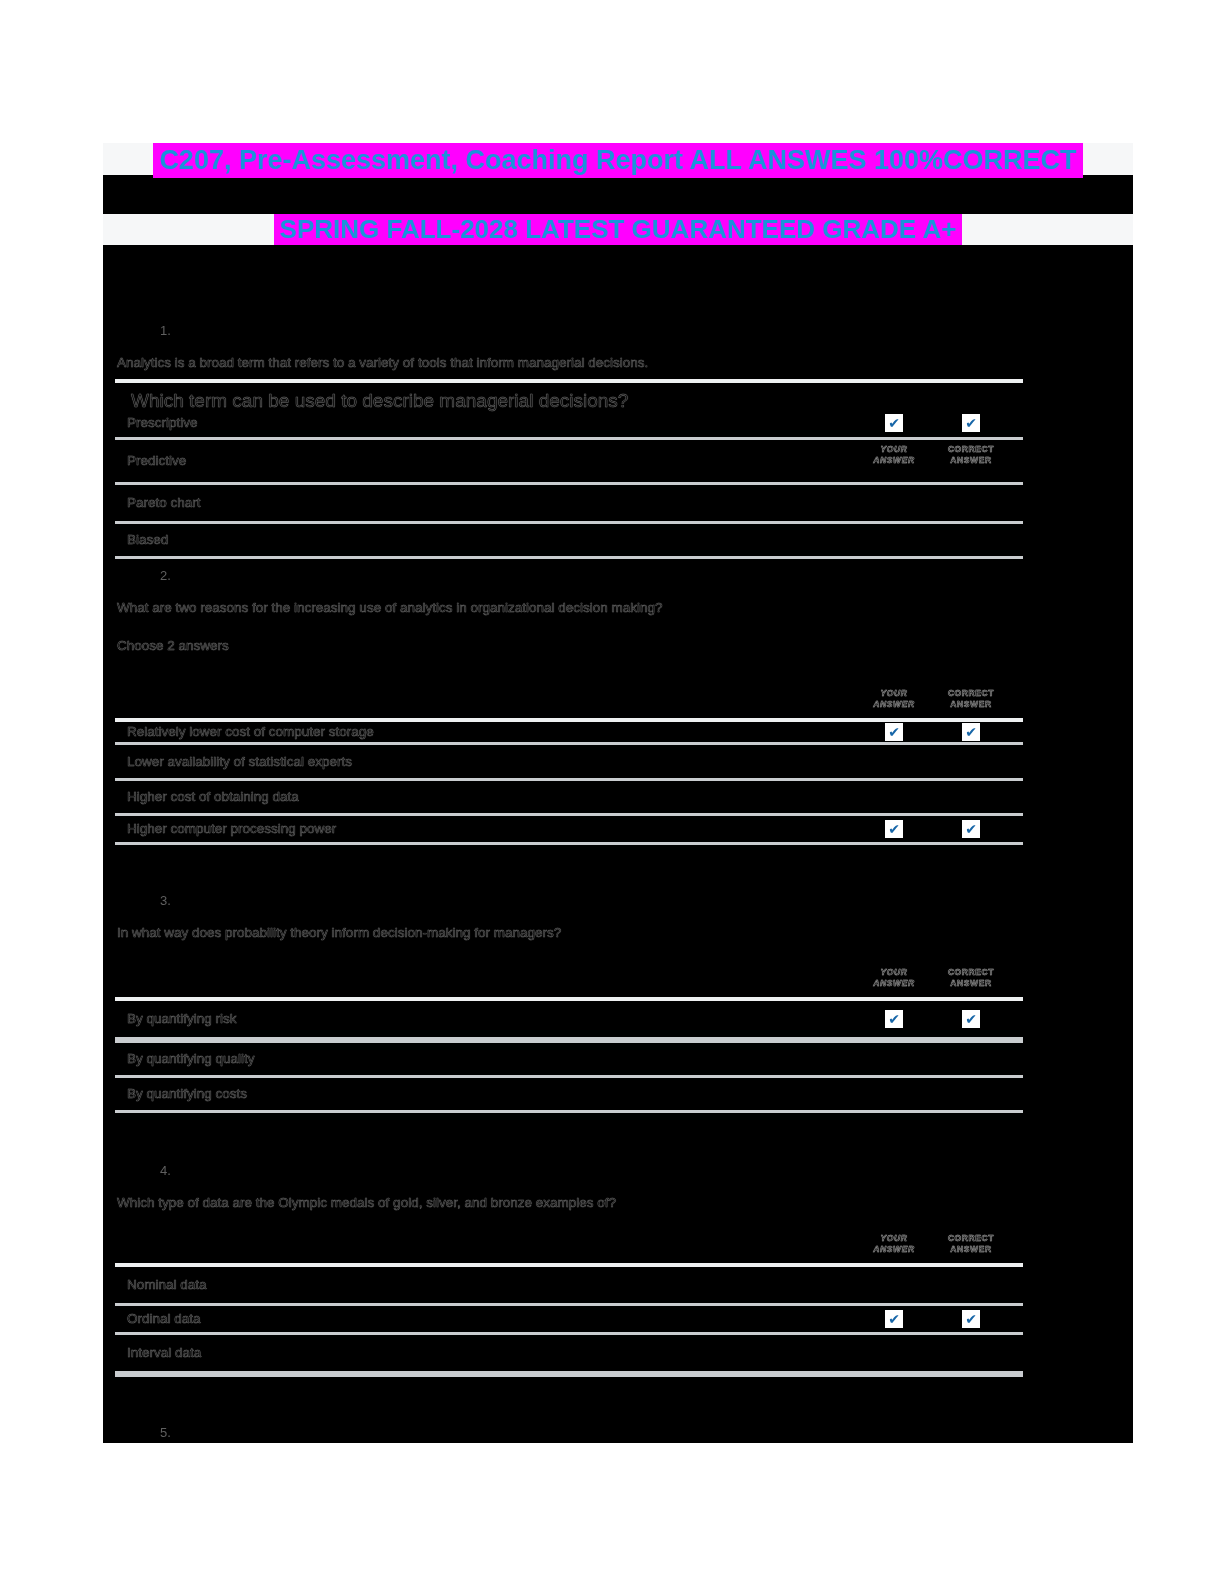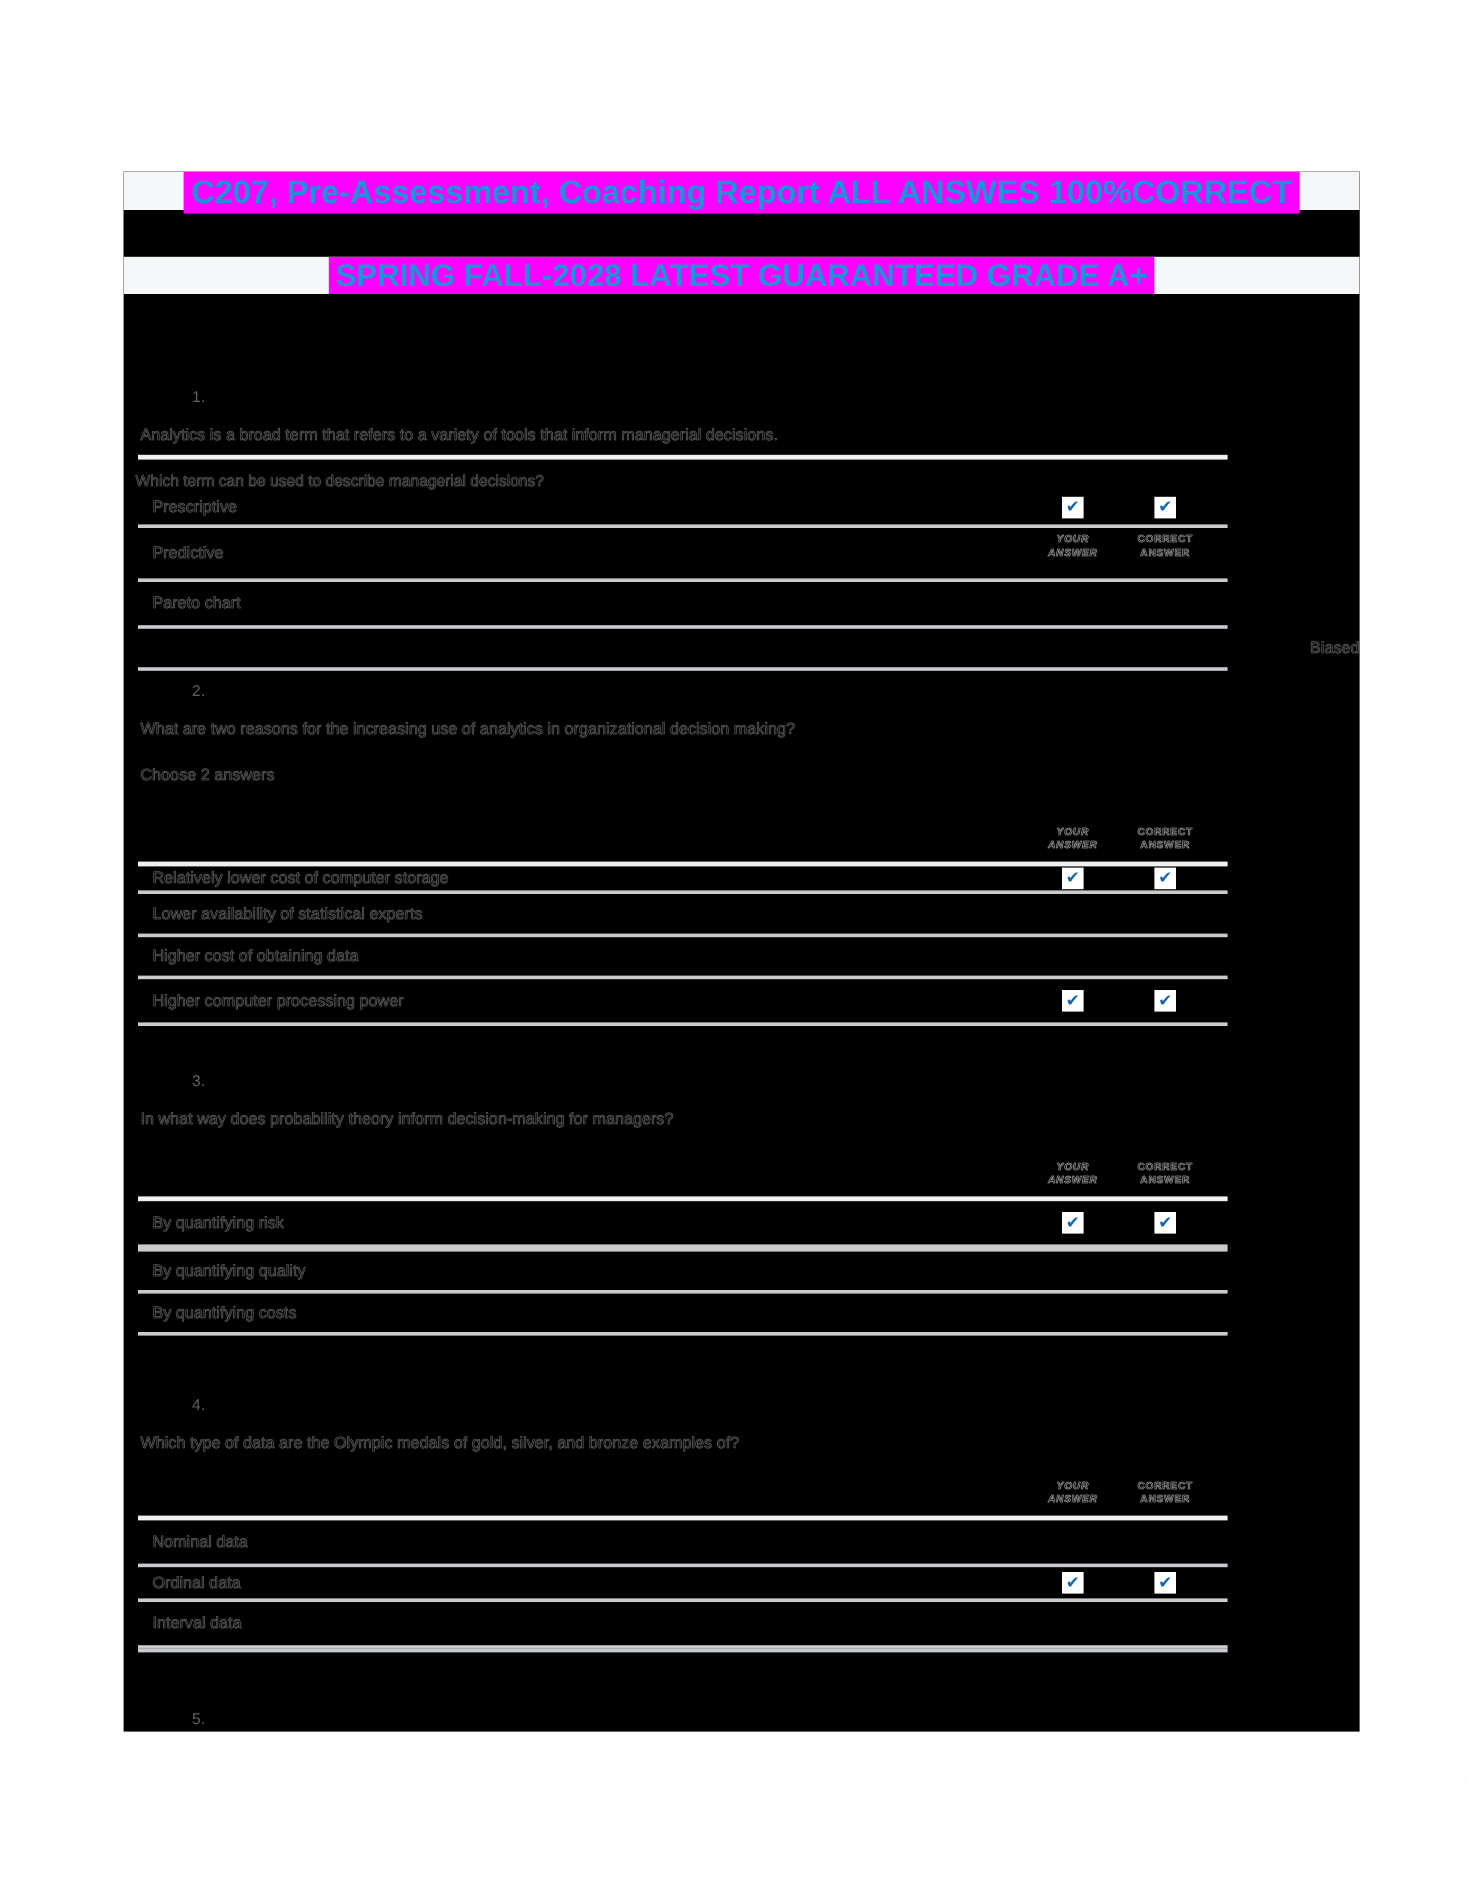--- a/index.html
+++ b/index.html
@@ -24,21 +24,21 @@
   .question { position:absolute; left:0; width:1030px; }
   .q1 { top:180px; } .q2 { top:425px; } .q3 { top:750px; } .q4 { top:1020px; } .q5 { top:1282px; }
 
   .qnum { margin-left:57px; font-size:13px; line-height:16px; color:#5f5f5f; }
   .qtext { margin:16px 0 0 14px; font-size:13.5px; line-height:16px; }
   .qnote { margin:22px 0 0 14px; font-size:13.5px; line-height:16px; }
 
   .rule { margin-left:12px; width:908px; height:3px; background:#c9cccf; }
   .rule-bright { margin-left:12px; width:908px; height:4px; background:#eef0f1; }
   .q1 .rule-bright { margin-top:8px; }
-  .q1 .qprompt { margin:10px 0 0 10px; font-size:13px; line-height:16px; }
+  .q1 .qprompt { margin:10px 0 0 28px; font-size:19px; line-height:16px; }
 
   .opt-row { position:relative; padding-left:24px; display:flex; align-items:center; font-size:13.5px; }
   .opt-label { line-height:16px; }
 
   .check-cell { position:absolute; top:50%; margin-top:-9px; width:18px; height:18px; background:#ffffff;
                 display:flex; align-items:center; justify-content:center; }
   .check-your { left:782px; }
   .check-correct { left:859px; }
   .checkmark { font-family:"DejaVu Sans", sans-serif; font-size:14px; font-weight:bold; color:#1766a8; line-height:1; }
 
@@ -92,21 +92,21 @@
           <span>ANSWER</span>
         </span>
       </div>
       <div class="rule"></div>
 
       <div class="opt-row" style="height:36px;">
         <span class="opt-label ghost">Pareto chart</span>
       </div>
       <div class="rule"></div>
 
-      <div class="opt-row" style="height:32px;justify-content:flex-end;">
+      <div class="opt-row" style="height:32px;">
         <span class="opt-label ghost">Biased</span>
       </div>
       <div class="rule"></div>
     </section>
 
     <section class="question q2">
       <div class="qnum">2.</div>
       <div class="qtext ghost">What are two reasons for the increasing use of analytics in organizational decision making?</div>
       <div class="qnote ghost">Choose 2 answers</div>
 
@@ -136,21 +136,21 @@
       <div class="opt-row" style="height:33px;">
         <span class="opt-label ghost">Lower availability of statistical experts</span>
       </div>
       <div class="rule"></div>
 
       <div class="opt-row" style="height:32px;">
         <span class="opt-label ghost">Higher cost of obtaining data</span>
       </div>
       <div class="rule"></div>
 
-      <div class="opt-row" style="height:36px;text-align:right;">
+      <div class="opt-row" style="height:26px;text-align:right;">
         <span class="opt-label ghost">Higher computer processing power</span>
         <span class="check-cell check-your">
             <span class="checkmark">✔</span>
           </span>
         <span class="check-cell check-correct">
             <span class="checkmark">✔</span>
           </span>
       </div>
       <div class="rule"></div>
     </section>

